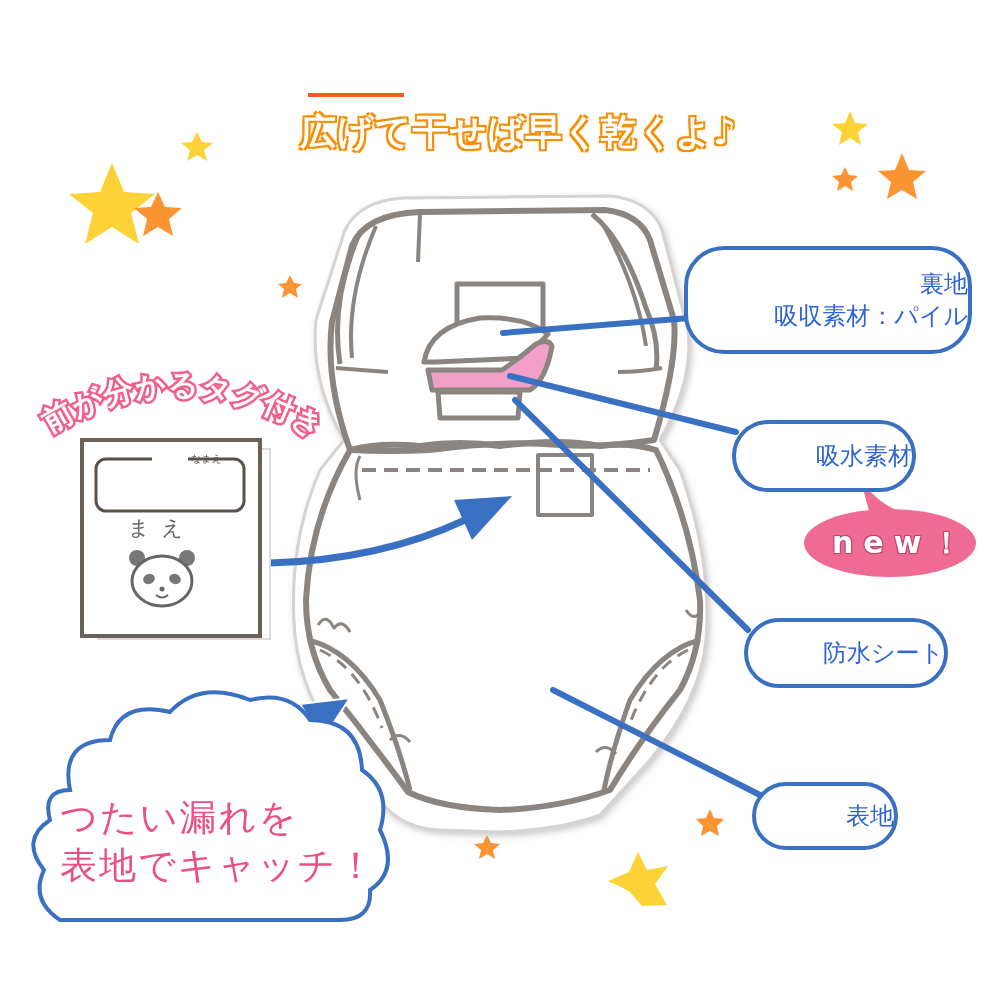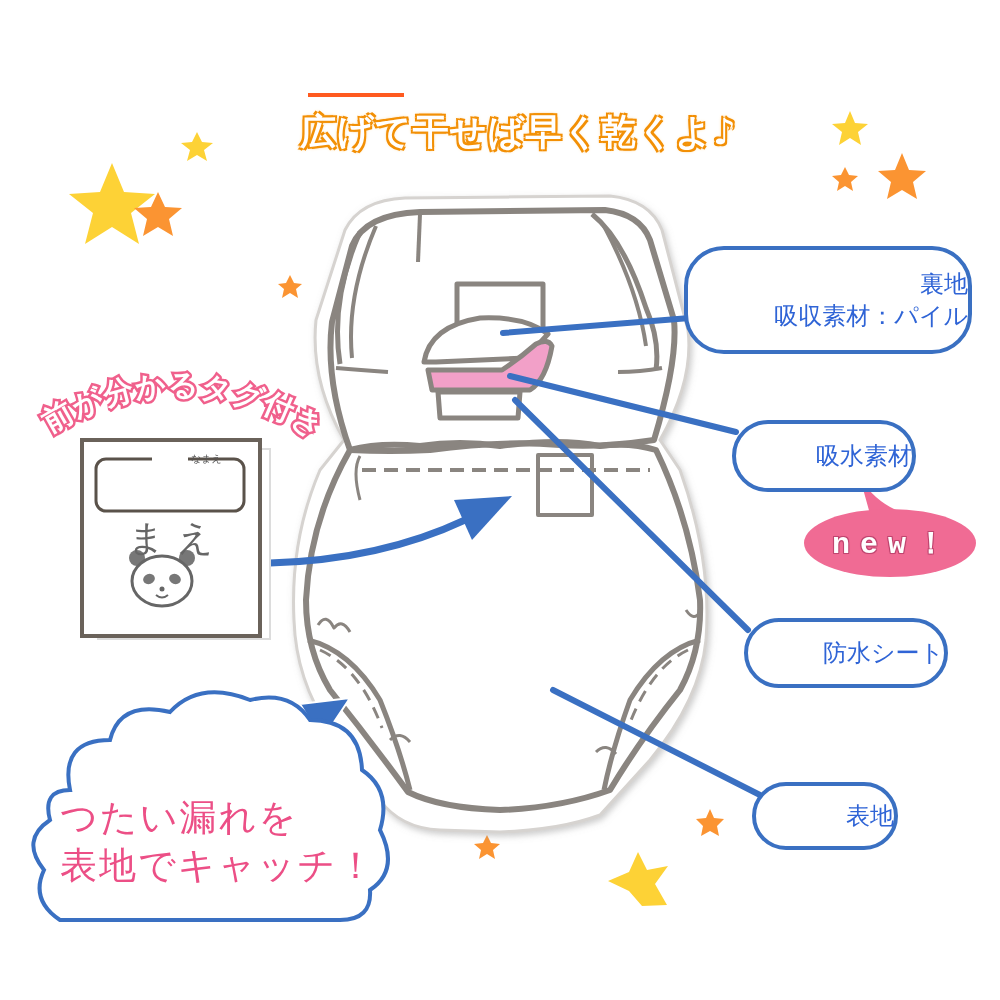--- a/index.html
+++ b/index.html
@@ -18,23 +18,23 @@
     color:#2f64d6; text-align:center; font-size:24px; line-height:32px;
     display:flex; flex-direction:column; justify-content:center; align-items:flex-end;
     box-sizing:border-box;
   }
   .tag-arc-text {
     font-size:30px; font-weight:bold; fill:#ffffff; stroke:#f0608c; stroke-width:5px;
     paint-order:stroke; letter-spacing:1px;
   }
   .cloud-text { left:60px; top:794px; font-size:37px; color:#ec4f86; line-height:48px; letter-spacing:2px; white-space:nowrap; }
   .new-text { font-size:30px; font-weight:bold; color:#ffffff; letter-spacing:10px;
-    text-shadow: 0 0 2px #c04670, 1px 1px 0 #c04670, -1px -1px 0 #c04670, 1px -1px 0 #c04670, -1px 1px 0 #c04670; font-family: Liberation Mono, monospace; }
+    text-shadow: 0 0 2px #c04670, 1px 1px 0 #c04670, -1px -1px 0 #c04670, 1px -1px 0 #c04670, -1px 1px 0 #c04670; }
   .name-label { font-size:10px; color:#555; }
-  .mae-text { font-size:36px; color:#666; letter-spacing:12px; }
+  .mae-text { font-size:21px; color:#666; letter-spacing:12px; }
 </style>
 </head>
 <body>
 
 <div id="canvas">
 
   <div class="abs headline-bar"></div>
   <div class="abs headline">広げて干せば早く乾くよ♪</div>
 
   <svg class="abs" style="left:0;top:0" width="1000" height="1000" viewBox="0 0 1000 1000">

